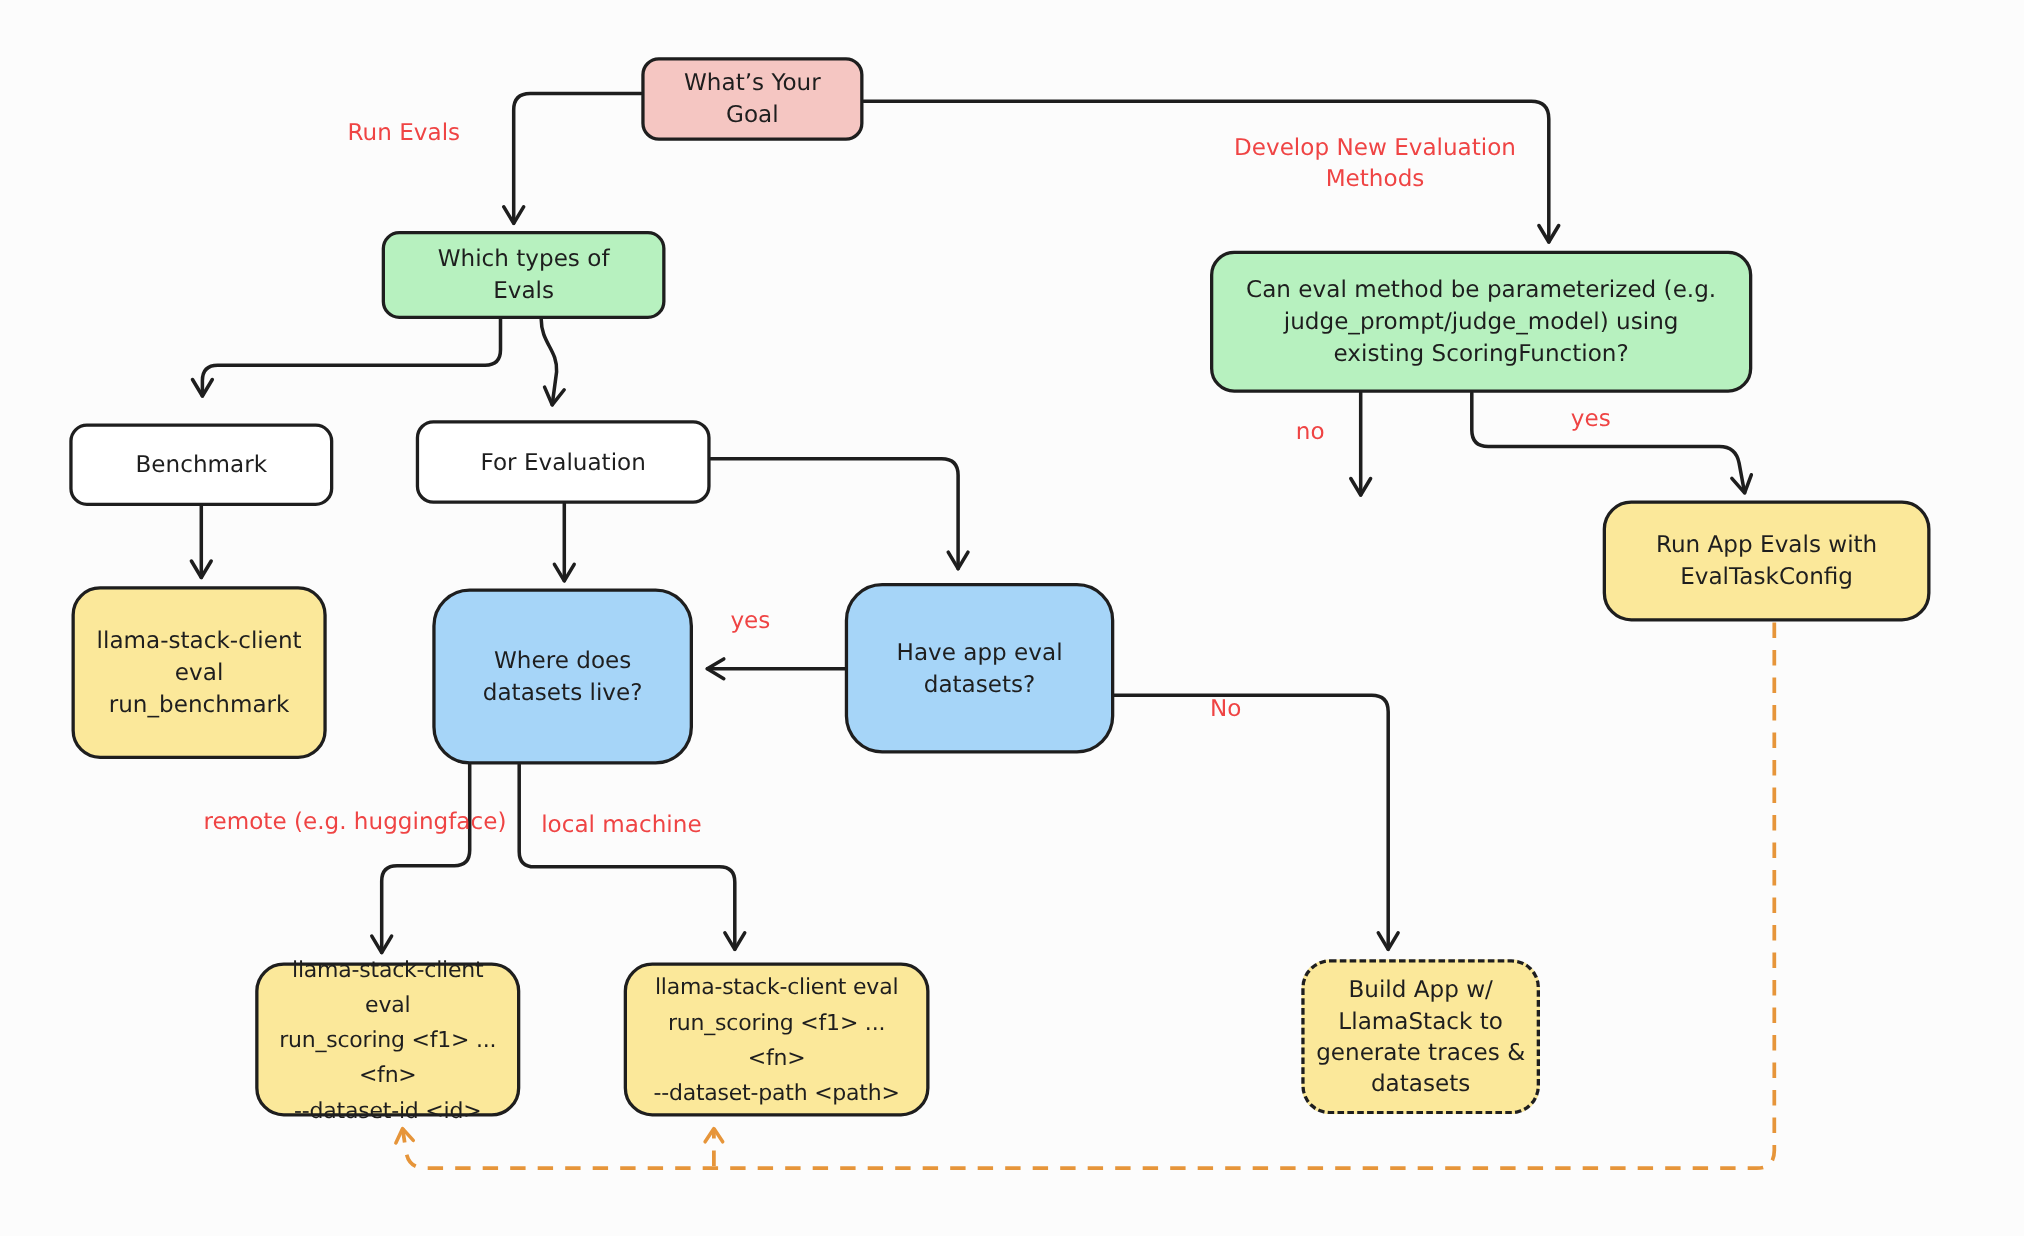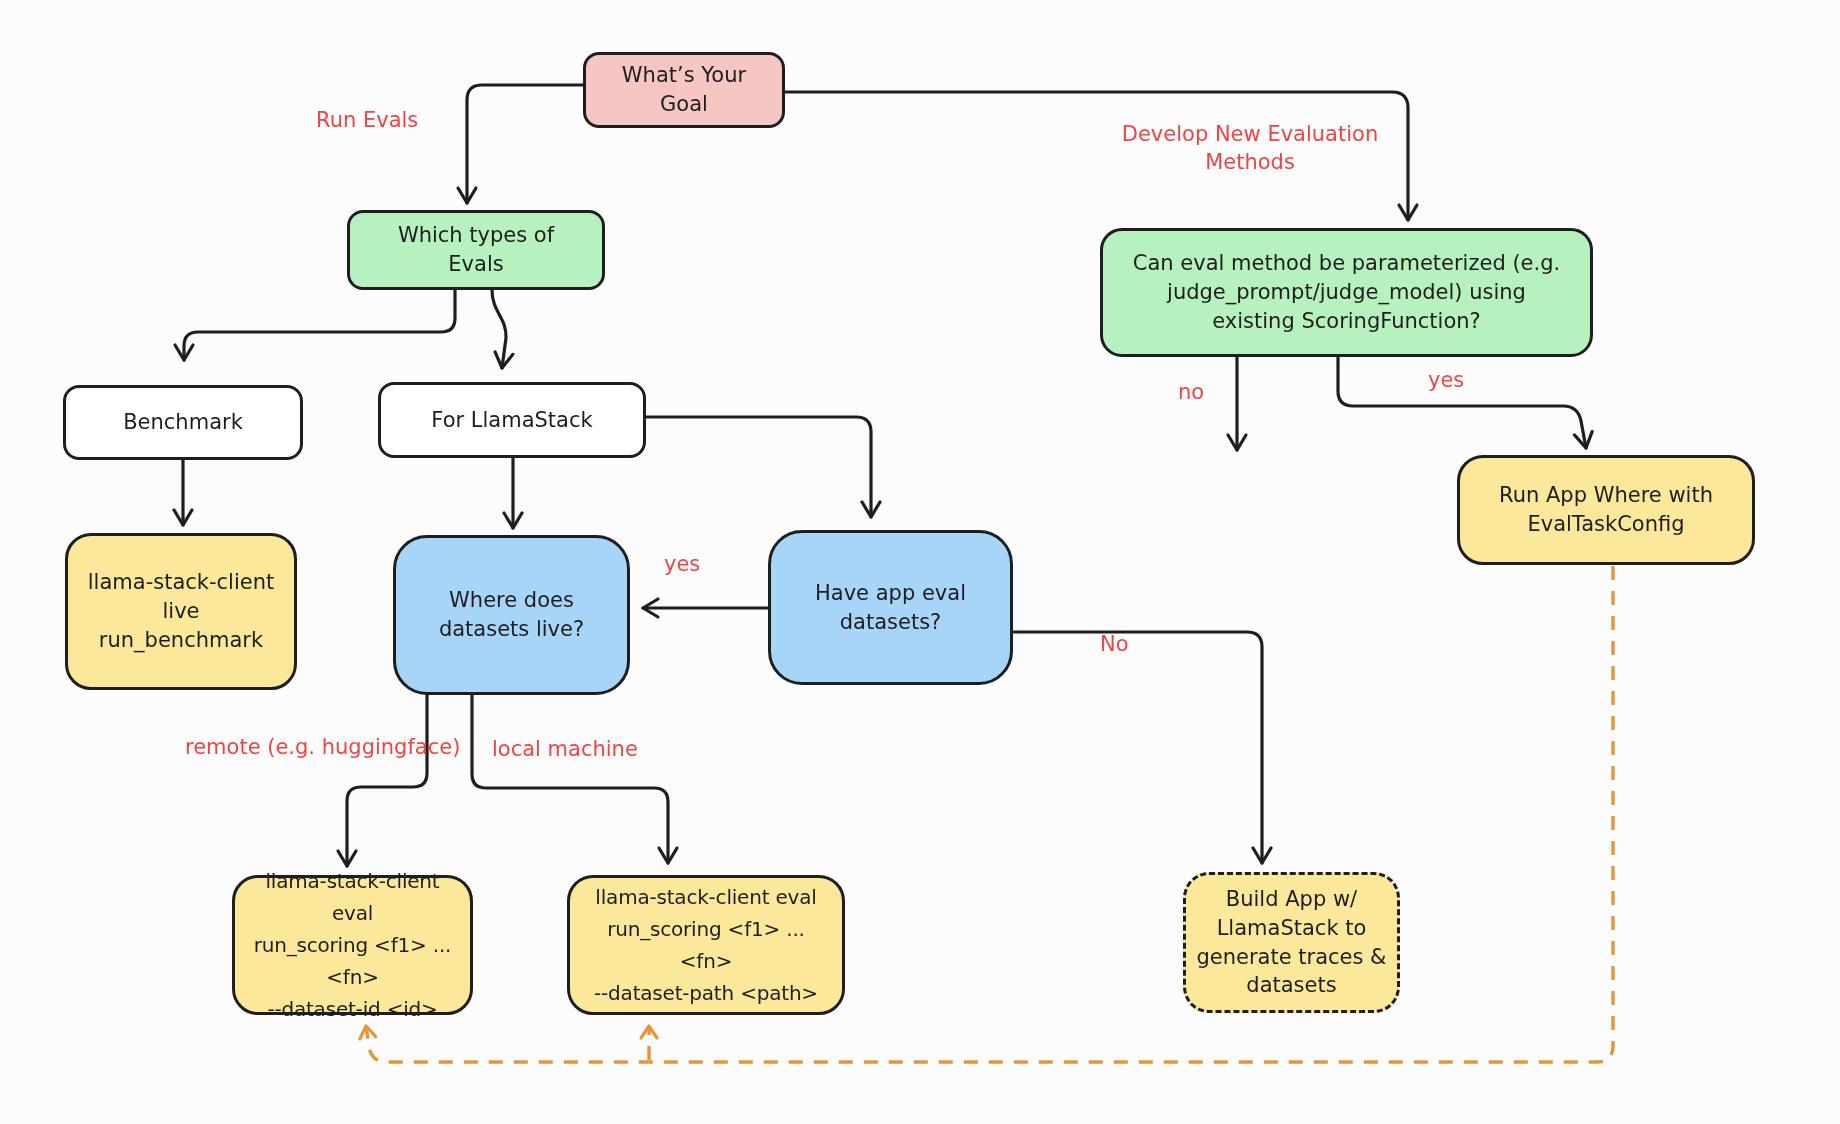--- a/index.html
+++ b/index.html
@@ -61,37 +61,37 @@
   </svg>
 
   <div class="node" style="left: 583px; top: 52px; width: 202px; height: 76px; border-radius: 16px; background-color: rgb(245, 198, 194);">What’s Your
 Goal</div>
 
   <div class="node" style="left: 347px; top: 210px; width: 258px; height: 80px; border-radius: 16px; background-color: rgb(183, 241, 191);">Which types of
 Evals</div>
 
   <div class="node" style="left: 63px; top: 385px; width: 240px; height: 75px; border-radius: 16px; background-color: rgb(255, 255, 255);">Benchmark</div>
 
-  <div class="node" style="left: 378px; top: 382px; width: 268px; height: 76px; border-radius: 16px; background-color: rgb(255, 255, 255);">For LlamaStack</div>
+  <div class="node" style="left: 378px; top: 382px; width: 268px; height: 76px; border-radius: 16px; background-color: rgb(255, 255, 255);">For Evaluation</div>
 
   <div class="node r-md" style="left: 65px; top: 533px; width: 232px; height: 157px; background-color: rgb(251, 232, 154);">llama-stack-client
-live run_benchmark</div>
+eval run_benchmark</div>
 
   <div class="node r-lg" style="left: 393px; top: 535px; width: 237px; height: 160px; background-color: rgb(166, 213, 248);">Where does
 datasets live?</div>
 
   <div class="node r-lg" style="left: 768px; top: 530px; width: 245px; height: 155px; background-color: rgb(166, 213, 248);">Have app eval
 datasets?</div>
 
   <div class="node" style="left: 1100px; top: 228px; width: 493px; height: 129px; border-radius: 22px; background-color: rgb(183, 241, 191);">Can eval method be parameterized (e.g.
 judge_prompt/judge_model) using
 existing ScoringFunction?</div>
 
 
-  <div class="node r-md" style="left: 1457px; top: 455px; width: 298px; height: 110px; background-color: rgb(251, 232, 154);">Run App Where with
+  <div class="node r-md" style="left: 1457px; top: 455px; width: 298px; height: 110px; background-color: rgb(251, 232, 154);">Run App Evals with
 EvalTaskConfig</div>
 
   <div class="node r-md code" style="left: 232px; top: 875px; width: 241px; height: 140px; background-color: rgb(251, 232, 154);">llama-stack-client eval
 run_scoring &lt;f1&gt; ... &lt;fn&gt;
 --dataset-id &lt;id&gt;</div>
 
   <div class="node r-md code" style="left: 567px; top: 875px; width: 278px; height: 140px; background-color: rgb(251, 232, 154);">llama-stack-client eval
 run_scoring &lt;f1&gt; ... &lt;fn&gt;
 --dataset-path &lt;path&gt;</div>
 

